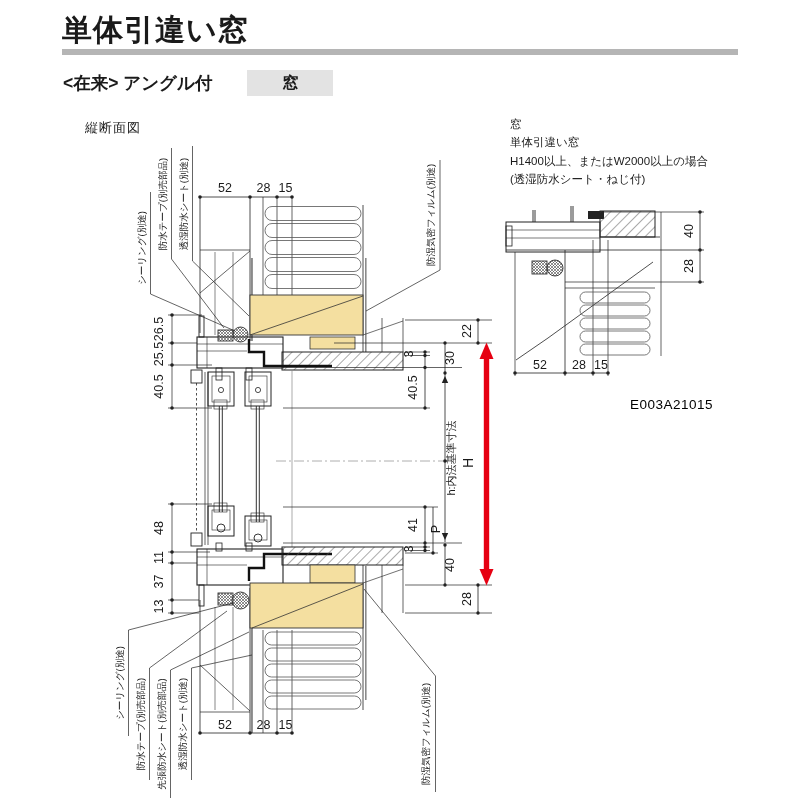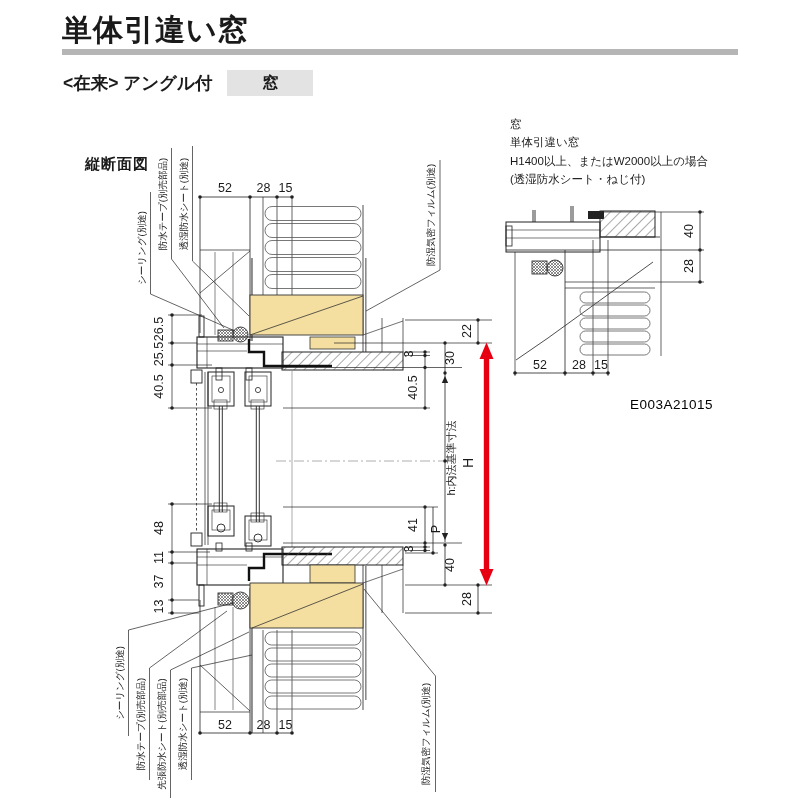--- a/index.html
+++ b/index.html
@@ -3,26 +3,26 @@
 <meta charset="utf-8">
 <style>
   html,body{margin:0;padding:0;background:#fff;}
   #page{position:relative;width:800px;height:800px;background:#ffffff;overflow:hidden;
         font-family:"Liberation Sans","DejaVu Sans",sans-serif;color:#1a1a1a;}
   .abs{position:absolute;}
   #title-row{left:62px;top:10px;display:flex;align-items:baseline;gap:13px;white-space:nowrap;}
   #page-title{font-size:30px;font-weight:900;letter-spacing:1px;}
   #page-subtitle{font-size:20px;font-weight:800;letter-spacing:1px;}
   #rule{left:62px;top:49px;width:676px;height:6px;background:#b5b5b5;}
-  #variant-row{left:63px;top:70px;display:flex;align-items:center;white-space:nowrap;}
+  #variant-row{left:63px;top:70px;display:flex;align-items:center;white-space:nowrap;gap:20px;}
   #variant-label{font-size:17.5px;font-weight:600;}
   #variant-badge{margin-left:15px;width:86px;height:26px;background:#e3e3e3;
                  display:flex;align-items:center;justify-content:center;
                  font-size:16px;font-weight:700;}
-  #drawing-title{left:85px;top:119px;font-size:15px;font-weight:700;letter-spacing:1px;margin-top:36px;}
+  #drawing-title{left:85px;top:119px;font-size:13px;font-weight:400;letter-spacing:1px;}
   #detail-notes{left:510px;top:115px;font-size:11.5px;line-height:1.6;white-space:nowrap;}
   #detail-code{left:630px;top:397px;font-size:13.5px;letter-spacing:.5px;color:#000000;}
   svg{position:absolute;left:0;top:0;}
   svg text{font-family:"Liberation Sans","DejaVu Sans",sans-serif;fill:#1a1a1a;}
   .dim{font-size:12.5px;}
   .callout{font-size:9.5px;}
   .hlbl{font-size:11px;}
   .big{font-size:14px;}
 </style>
 </head>

